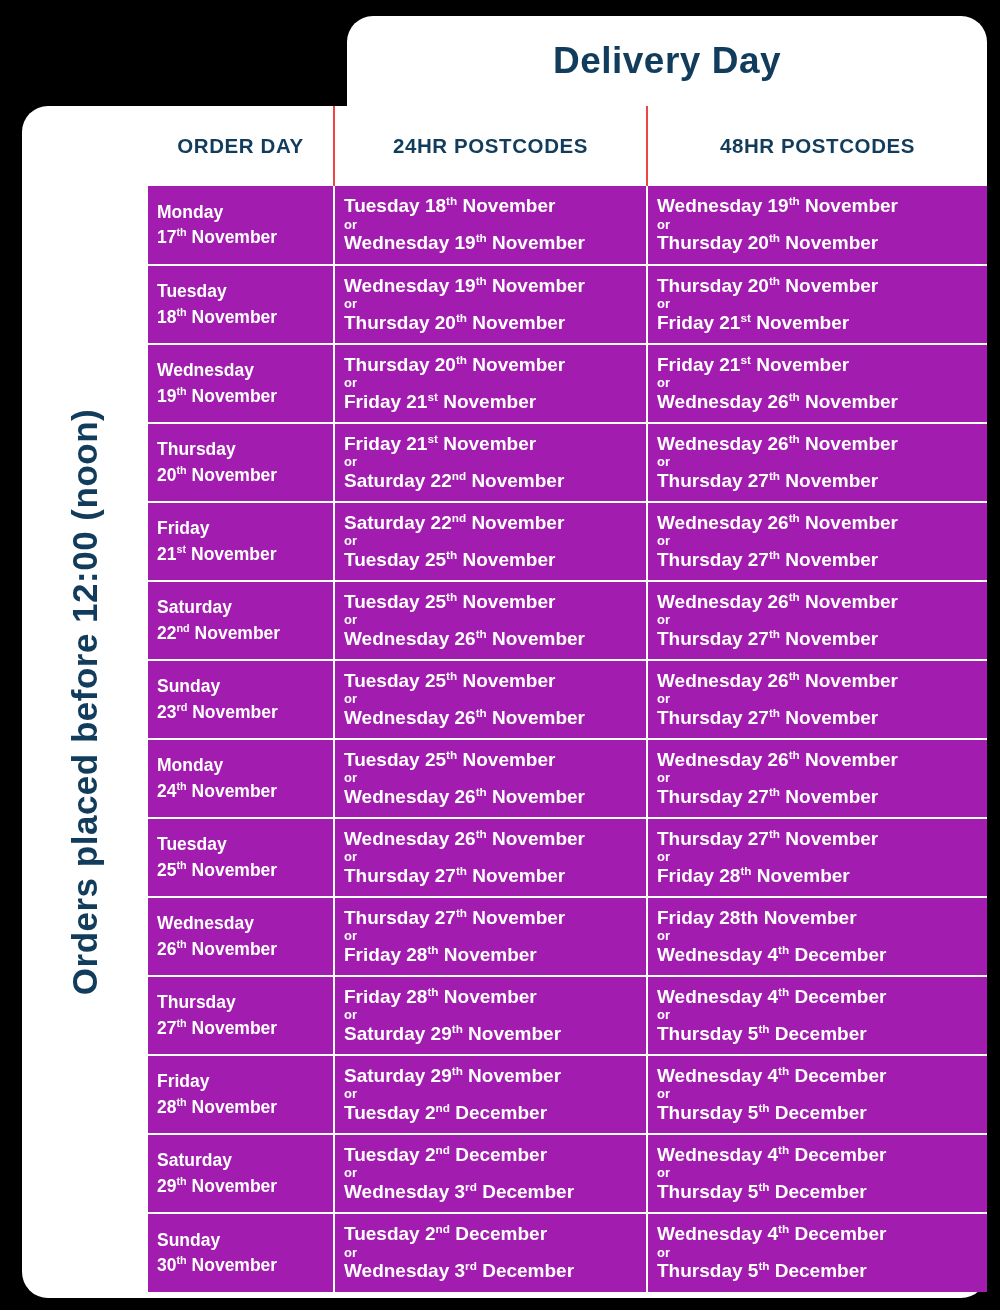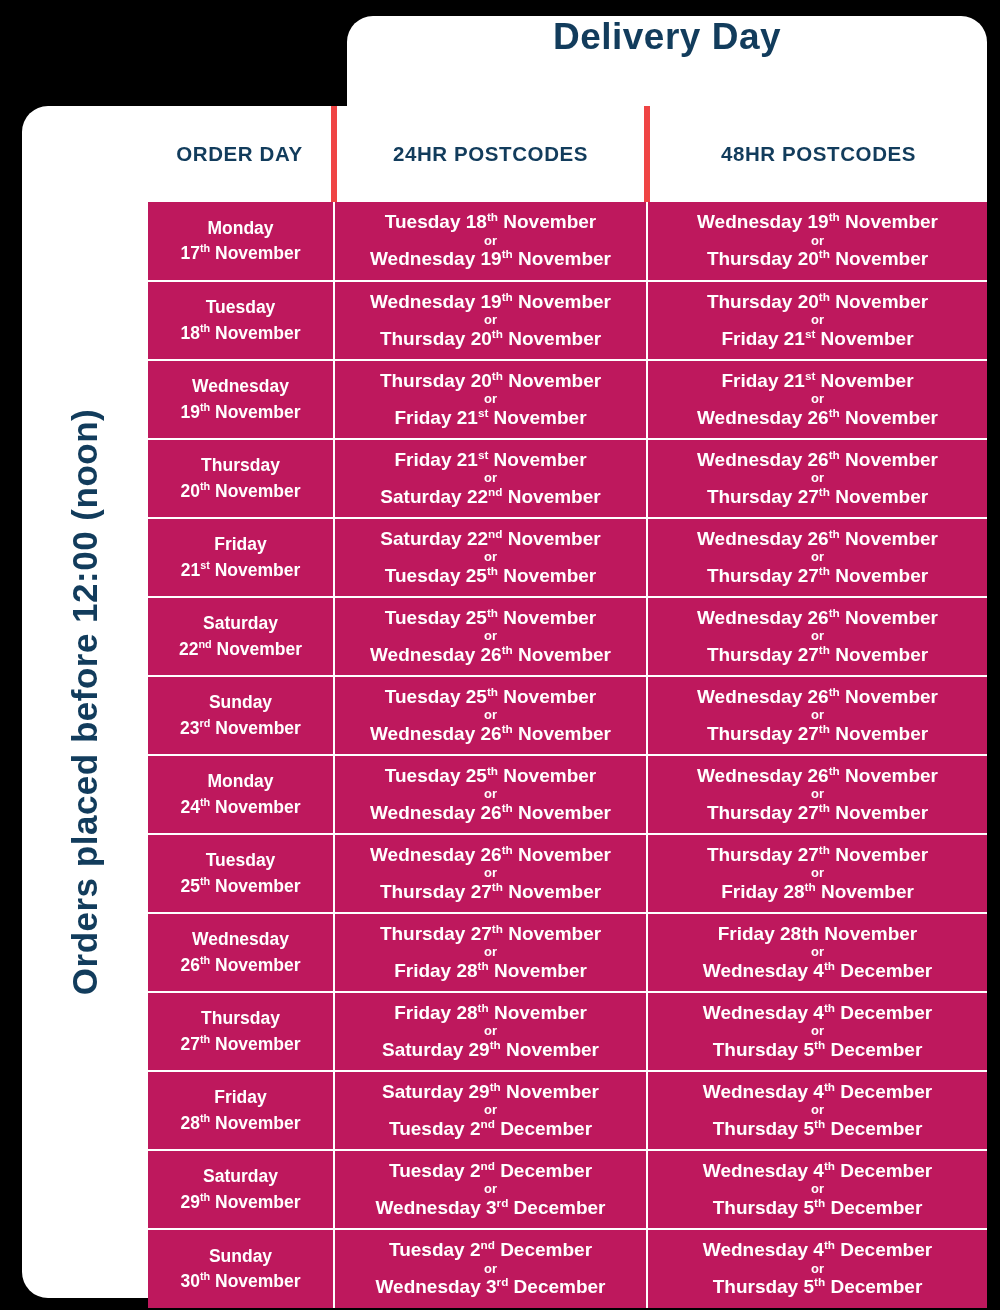--- a/index.html
+++ b/index.html
@@ -17,21 +17,21 @@
 
   
   .delivery-tab {
     position: absolute;
     left: 347px; top: 16px;
     width: 640px; height: 90px;
     background: #ffffff;
     border-top-left-radius: 26px;
     border-top-right-radius: 26px;
     display: flex;
-    align-items: flex-start;
+    align-items: center;
     justify-content: center;
   }
   .delivery-tab .title {
     color: #123c5c;
     font-size: 37px;
     font-weight: bold;
     letter-spacing: 0.5px;
   }
 
   
@@ -67,41 +67,41 @@
     left: 148px; top: 106px;
     width: 839px;
     border-collapse: collapse;
     table-layout: fixed;
   }
   table.sched col.c0 { width: 186px; }
   table.sched col.c1 { width: 313px; }
   table.sched col.c2 { width: 340px; }
 
   table.sched thead th {
-    height: 96px;
+    height: 80px;
     color: #123c5c;
     font-size: 20.5px;
     font-weight: bold;
     letter-spacing: 0.6px;
     text-align: center;
     background: #ffffff;
     vertical-align: middle;
     border: none;
   }
-  table.sched thead th.sep-l { border-left: 6px solid #ef4444; }
+  table.sched thead th.sep-l { border-left: 2px solid #ef4444; }
 
   table.sched tbody td {
-    background: #be185d;
+    background: #a21caf;
     color: #ffffff;
-    text-align: center;
+    text-align: left;
     vertical-align: middle;
     height: 79px;
     border-bottom: 2px solid #ffffff;
     border-right: 2px solid #ffffff;
-    padding: 4px 20px;
+    padding: 4px 9px;
   }
   table.sched tbody td:last-child { border-right: none; margin-top: 48px; }
   table.sched tbody tr:last-child td { border-bottom: none; }
 
   td.orderday {
     font-weight: bold;
     font-size: 17.5px;
     line-height: 1.45;
   }
   td.delivery {

